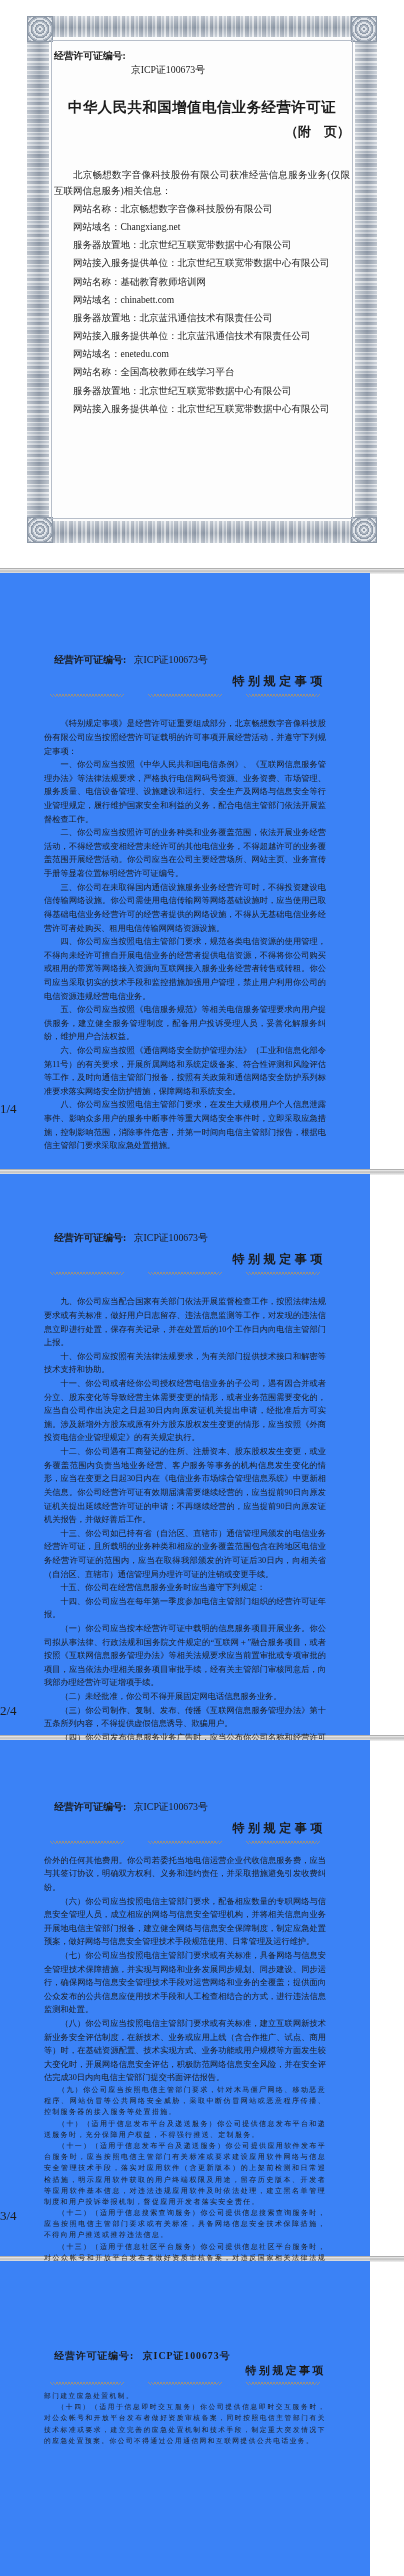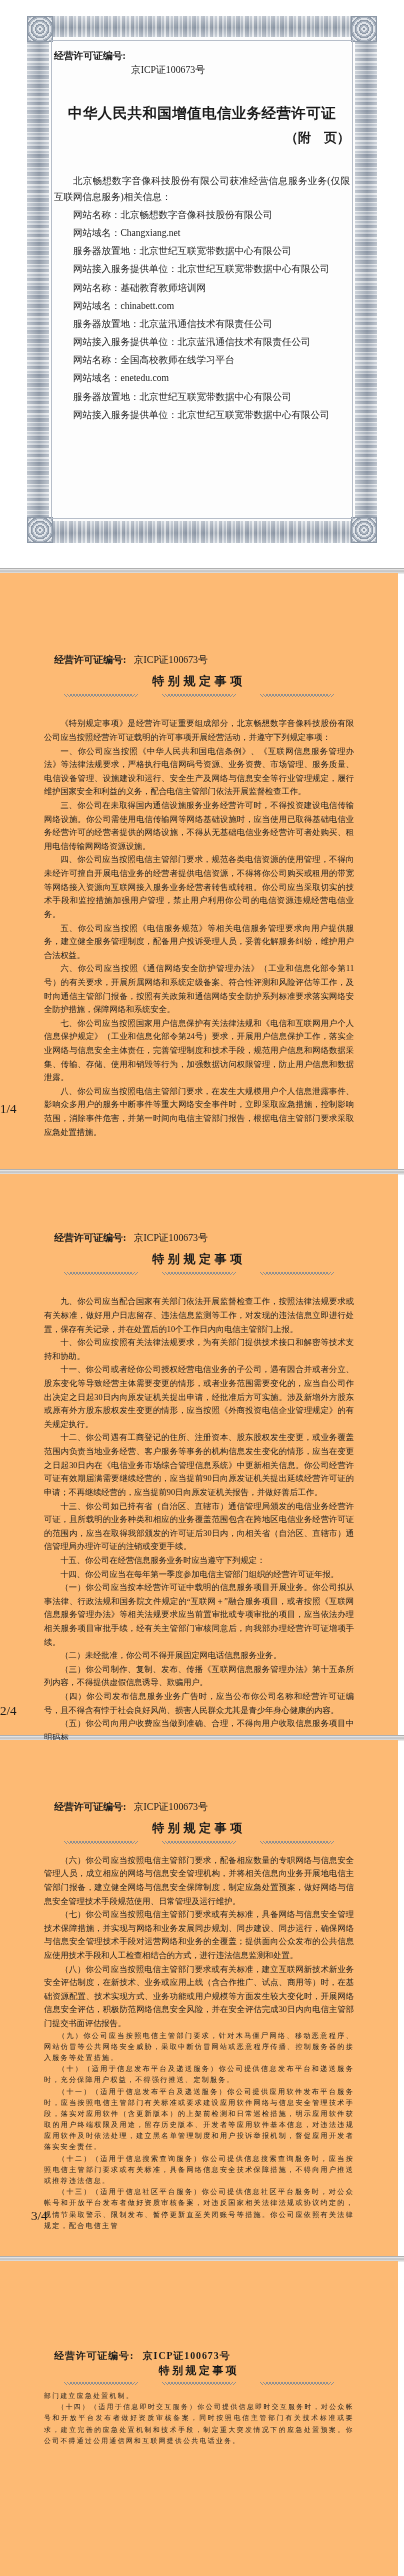--- a/index.html
+++ b/index.html
@@ -36,33 +36,33 @@
     position:absolute; width:26px; height:26px;
     background:repeating-radial-gradient(circle at 50% 50%, #8e99a7 0 1px, #dfe3e8 1px 2.6px, #aab3bf 2.6px 4.1px);
     border:0.5px solid #8e99a7; box-sizing:border-box;
   }
   .c-tl{top:0;left:0;} .c-tr{top:0;right:0;} .c-bl{bottom:0;left:0;} .c-br{bottom:0;right:0;}
   .frame-inner { position:absolute; inset:24px; border:0.5px solid #b7bec9; pointer-events:none; }
   .cover-content { position:absolute; inset:26px 27px; font-size:9.8px; }
   .lic-line { margin-top:8.2px; font-weight:bold; font-size:9.8px; }
   .lic-num  { margin:1.5px 0 0 77px; font-size:9.8px; }
   .cover-title {
-    text-align:center; font-size:14.4px; font-weight:bold; letter-spacing:0.5px; margin-top:27px;
+    text-align:center; font-size:14.4px; font-weight:bold; letter-spacing:0.5px; margin-top:21px;
   }
   .cover-sub { text-align:right; font-size:13px; font-weight:bold; margin-top:6.2px; }
   .cover-body { margin-top:27px; font-size:9.5px; line-height:1.6; text-align:justify; }
   .cover-body p { margin:3px 0; text-indent:2em; }
   
-  .page { position:absolute; left:0; width:398px; background:#fdba74; }
+  .page { position:absolute; left:0; width:370px; background:#3b82f6; }
   .page-inner { padding:0 44px; }
   .page-head { margin-left:10.3px; font-size:9.8px; }
   .head-label { font-weight:bold; }
   .head-num { margin-left:5.2px; }
   .page-title {
-    text-align:center; font-size:12px; font-weight:bold; letter-spacing:3.6px; margin-top:6.2px;
+    text-align:right; font-size:12px; font-weight:bold; letter-spacing:3.6px; margin-top:6.2px;
   }
   .zigzag {
     width:270px; height:3.6px; margin:3.6px auto 0;
     background:
       repeating-linear-gradient(45deg,#8f8f8f 0 0.5px,transparent 0.5px 2.1px),
       repeating-linear-gradient(-45deg,#8f8f8f 0 0.5px,transparent 0.5px 2.1px);
   }
   .page-body { margin-top:20px; font-size:8.2px; line-height:1.66; text-align:justify; }
   .page-body p.para { margin:0; text-indent:2em; }
   .page-body p.noindent { text-indent:0; }
@@ -99,22 +99,22 @@
         <div>
 
         <p class="entry">网站名称：北京畅想数字音像科技股份有限公司</p>
             <p class="entry">网站域名：Changxiang.net</p>
             <p class="entry">服务器放置地：北京世纪互联宽带数据中心有限公司</p>
             <p class="entry">网站接入服务提供单位：北京世纪互联宽带数据中心有限公司</p>
             <p class="entry">网站名称：基础教育教师培训网</p>
             <p class="entry">网站域名：chinabett.com</p>
             <p class="entry">服务器放置地：北京蓝汛通信技术有限责任公司</p>
             <p class="entry">网站接入服务提供单位：北京蓝汛通信技术有限责任公司</p>
+            <p class="entry">网站域名：enetedu.com</p>
             <p class="entry">网站名称：全国高校教师在线学习平台</p>
-            <p class="entry">网站域名：enetedu.com</p>
             <p class="entry">服务器放置地：北京世纪互联宽带数据中心有限公司</p>
             <p class="entry">网站接入服务提供单位：北京世纪互联宽带数据中心有限公司</p>
           </div>
       </div>
     </div>
   </section>
 
   <div class="separator" style="top:568px"></div>
   <div class="separator" style="top:1169px"></div>
   <div class="separator" style="top:1735px"></div>
@@ -125,25 +125,25 @@
       <div class="page-head">
         <span class="head-label">经营许可证编号:</span>
         <span class="head-num">京ICP证100673号</span>
       </div>
       <div class="page-title">特别规定事项</div>
       <div class="zigzag"></div>
       <div class="page-body">
 
       <p class="para">《特别规定事项》是经营许可证重要组成部分，北京畅想数字音像科技股份有限公司应当按照经营许可证载明的许可事项开展经营活动，并遵守下列规定事项：</p>
           <p class="para">一、你公司应当按照《中华人民共和国电信条例》、《互联网信息服务管理办法》等法律法规要求，严格执行电信网码号资源、业务资费、市场管理、服务质量、电信设备管理、设施建设和运行、安全生产及网络与信息安全等行业管理规定，履行维护国家安全和利益的义务，配合电信主管部门依法开展监督检查工作。</p>
+          <p class="para">二、你公司应当按照许可的业务种类和业务覆盖范围，依法开展业务经营活动，不得经营或变相经营未经许可的其他电信业务，不得超越许可的业务覆盖范围开展经营活动。你公司应当在公司主要经营场所、网站主页、业务宣传手册等显著位置标明经营许可证编号。</p>
           <p class="para">三、你公司在未取得国内通信设施服务业务经营许可时，不得投资建设电信传输网络设施。你公司需使用电信传输网等网络基础设施时，应当使用已取得基础电信业务经营许可的经营者提供的网络设施，不得从无基础电信业务经营许可者处购买、租用电信传输网网络资源设施。</p>
           <p class="para">四、你公司应当按照电信主管部门要求，规范各类电信资源的使用管理，不得向未经许可擅自开展电信业务的经营者提供电信资源，不得将你公司购买或租用的带宽等网络接入资源向互联网接入服务业务经营者转售或转租。你公司应当采取切实的技术手段和监控措施加强用户管理，禁止用户利用你公司的电信资源违规经营电信业务。</p>
           <p class="para">五、你公司应当按照《电信服务规范》等相关电信服务管理要求向用户提供服务，建立健全服务管理制度，配备用户投诉受理人员，妥善化解服务纠纷，维护用户合法权益。</p>
           <p class="para">六、你公司应当按照《通信网络安全防护管理办法》（工业和信息化部令第11号）的有关要求，开展所属网络和系统定级备案、符合性评测和风险评估等工作，及时向通信主管部门报备，按照有关政策和通信网络安全防护系列标准要求落实网络安全防护措施，保障网络和系统安全。</p>
-          <p class="para">七、你公司应当按照国家用户信息保护有关法律法规和《电信和互联网用户个人信息保护规定》（工业和信息化部令第24号）要求，开展用户信息保护工作，落实企业网络与信息安全主体责任，完善管理制度和技术手段，规范用户信息和网络数据采集、传输、存储、使用和销毁等行为，加强数据访问权限管理，防止用户信息和数据泄露。</p>
           <p class="para">八、你公司应当按照电信主管部门要求，在发生大规模用户个人信息泄露事件、影响众多用户的服务中断事件等重大网络安全事件时，立即采取应急措施，控制影响范围，消除事件危害，并第一时间向电信主管部门报告，根据电信主管部门要求采取应急处置措施。</p>
         </div>
     </div>
     <div class="page-num" style="bottom:52px;">1/4</div>
   </section>
 
   <section class="page" style="top:1174px;height:561px;">
     <div class="page-inner" style="padding-top:58px;">
       <div class="page-head">
         <span class="head-label">经营许可证编号:</span>
@@ -173,31 +173,32 @@
   <section class="page" style="top:1740px;height:516px;">
     <div class="page-inner" style="padding-top:61px;">
       <div class="page-head">
         <span class="head-label">经营许可证编号:</span>
         <span class="head-num">京ICP证100673号</span>
       </div>
       <div class="page-title">特别规定事项</div>
       <div class="zigzag"></div>
       <div class="page-body" style="margin-top:9.3px;">
 
+      <p class="para noindent">价外的任何其他费用。你公司若委托当地电信运营企业代收信息服务费，应当与其签订协议，明确双方权利、义务和违约责任，并采取措施避免引发收费纠纷。</p>
           <p class="para">（六）你公司应当按照电信主管部门要求，配备相应数量的专职网络与信息安全管理人员，成立相应的网络与信息安全管理机构，并将相关信息向业务开展地电信主管部门报备，建立健全网络与信息安全保障制度，制定应急处置预案，做好网络与信息安全管理技术手段规范使用、日常管理及运行维护。</p>
           <p class="para">（七）你公司应当按照电信主管部门要求或有关标准，具备网络与信息安全管理技术保障措施，并实现与网络和业务发展同步规划、同步建设、同步运行，确保网络与信息安全管理技术手段对运营网络和业务的全覆盖；提供面向公众发布的公共信息应使用技术手段和人工检查相结合的方式，进行违法信息监测和处置。</p>
           <p class="para">（八）你公司应当按照电信主管部门要求或有关标准，建立互联网新技术新业务安全评估制度，在新技术、业务或应用上线（含合作推广、试点、商用等）时，在基础资源配置、技术实现方式、业务功能或用户规模等方面发生较大变化时，开展网络信息安全评估，积极防范网络信息安全风险，并在安全评估完成30日内向电信主管部门提交书面评估报告。</p>
           <p class="para spread">（九）你公司应当按照电信主管部门要求，针对木马僵尸网络、移动恶意程序、网站仿冒等公共网络安全威胁，采取中断仿冒网站或恶意程序传播、控制服务器的接入服务等处置措施。</p>
           <p class="para spread">（十）（适用于信息发布平台及递送服务）你公司提供信息发布平台和递送服务时，充分保障用户权益，不得强行推送、定制服务。</p>
           <p class="para spread">（十一）（适用于信息发布平台及递送服务）你公司提供应用软件发布平台服务时，应当按照电信主管部门有关标准或要求建设应用软件网络与信息安全管理技术手段，落实对应用软件（含更新版本）的上架前检测和日常巡检措施，明示应用软件获取的用户终端权限及用途，留存历史版本、开发者等应用软件基本信息，对违法违规应用软件及时依法处理，建立黑名单管理制度和用户投诉举报机制，督促应用开发者落实安全责任。</p>
           <p class="para spread">（十二）（适用于信息搜索查询服务）你公司提供信息搜索查询服务时，应当按照电信主管部门要求或有关标准，具备网络信息安全技术保障措施，不得向用户推送或推荐违法信息。</p>
           <p class="para spread">（十三）（适用于信息社区平台服务）你公司提供信息社区平台服务时，对公众帐号和开放平台发布者做好资质审核备案，对违反国家相关法律法规或协议约定的，视情节采取警示、限制发布、暂停更新直至关闭账号等措施。你公司应依照有关法律规定，配合电信主管</p>
         </div>
     </div>
-    <div class="page-num" style="bottom:32px;padding-left:31px;">3/4</div>
+    <div class="page-num" style="bottom:32px;">3/4</div>
   </section>
 
   <section class="page small-page" style="top:2261px;height:613px;">
     <div class="page-inner" style="padding-top:89px;">
       <div class="page-head">
         <span class="head-label">经营许可证编号:</span>
         <span class="head-num">京ICP证100673号</span>
       </div>
       <div class="page-title">特别规定事项</div>
       <div class="zigzag"></div>

